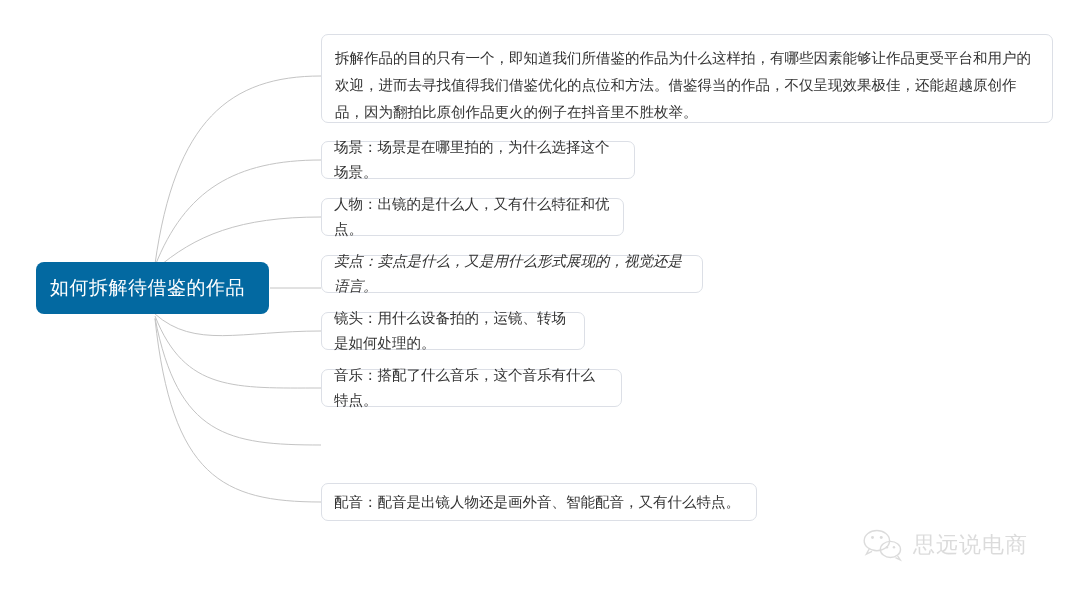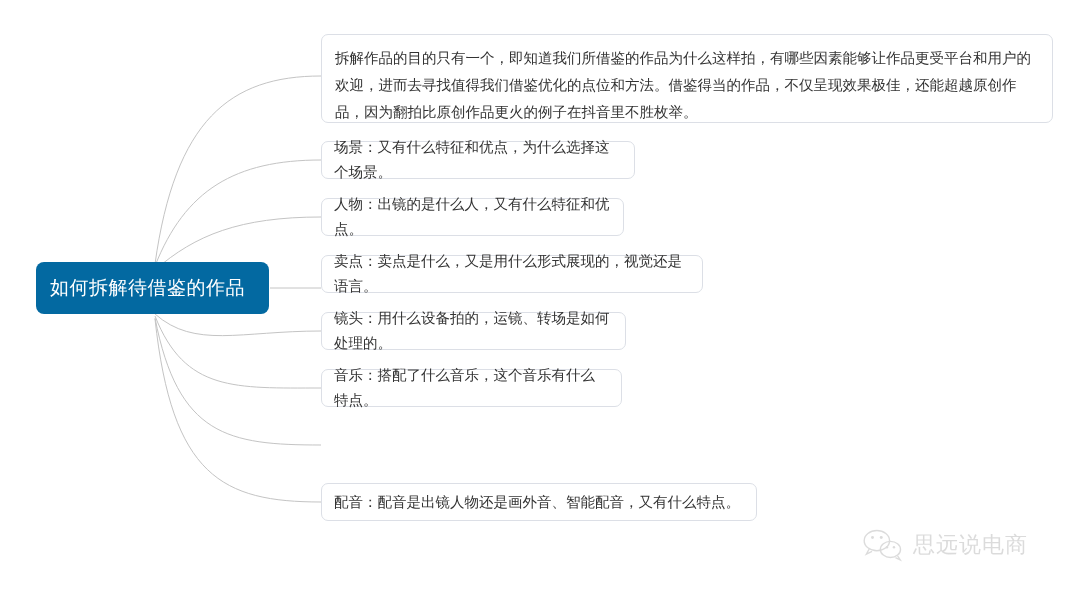--- a/index.html
+++ b/index.html
@@ -83,22 +83,22 @@
 
   #child-node-0 {
     left: 321px;  top: 34px;   width: 732px; height: 89px;
     align-items: flex-start;
     padding: 10px 13px;
   }
   #child-node-0 .node-text { font-size: 14.5px; line-height: 1.85; }
 
   #child-node-1 { left: 321px; top: 141px; width: 314px; height: 38px; }
   #child-node-2 { left: 321px; top: 198px; width: 303px; height: 38px; }
-  #child-node-3 { left: 321px; top: 255px; width: 382px; height: 38px; }
-  #child-node-4 { left: 321px; top: 312px; width: 305px; height: 38px; }
+  #child-node-3 { left: 321px; top: 255px; width: 382px; height: 38px; font-style: italic; }
+  #child-node-4 { left: 321px; top: 312px; width: 264px; height: 38px; }
   #child-node-5 { left: 321px; top: 369px; width: 301px; height: 38px; }
   #child-node-6 { left: 321px; top: 426px; width: 340px; height: 38px; }
   #child-node-7 { left: 321px; top: 483px; width: 436px; height: 38px; }
 
   
   #watermark {
     position: absolute;
     left: 862px;
     top: 528px;
     display: flex;
@@ -138,21 +138,21 @@
 
   <div id="root-node">
     <span class="root-label">如何拆解待借鉴的作品</span>
   </div>
 
   <div class="child-node" id="child-node-0">
     <span class="node-text">拆解作品的目的只有一个，即知道我们所借鉴的作品为什么这样拍，有哪些因素能够让作品更受平台和用户的欢迎，进而去寻找值得我们借鉴优化的点位和方法。借鉴得当的作品，不仅呈现效果极佳，还能超越原创作品，因为翻拍比原创作品更火的例子在抖音里不胜枚举。</span>
   </div>
 
   <div class="child-node" id="child-node-1">
-    <span class="node-text">场景：又有什么特征和优点，为什么选择这个场景。</span>
+    <span class="node-text">场景：场景是在哪里拍的，为什么选择这个场景。</span>
   </div>
 
   <div class="child-node" id="child-node-2">
     <span class="node-text">人物：出镜的是什么人，又有什么特征和优点。</span>
   </div>
 
   <div class="child-node" id="child-node-3">
     <span class="node-text">卖点：卖点是什么，又是用什么形式展现的，视觉还是语言。</span>
   </div>
 

